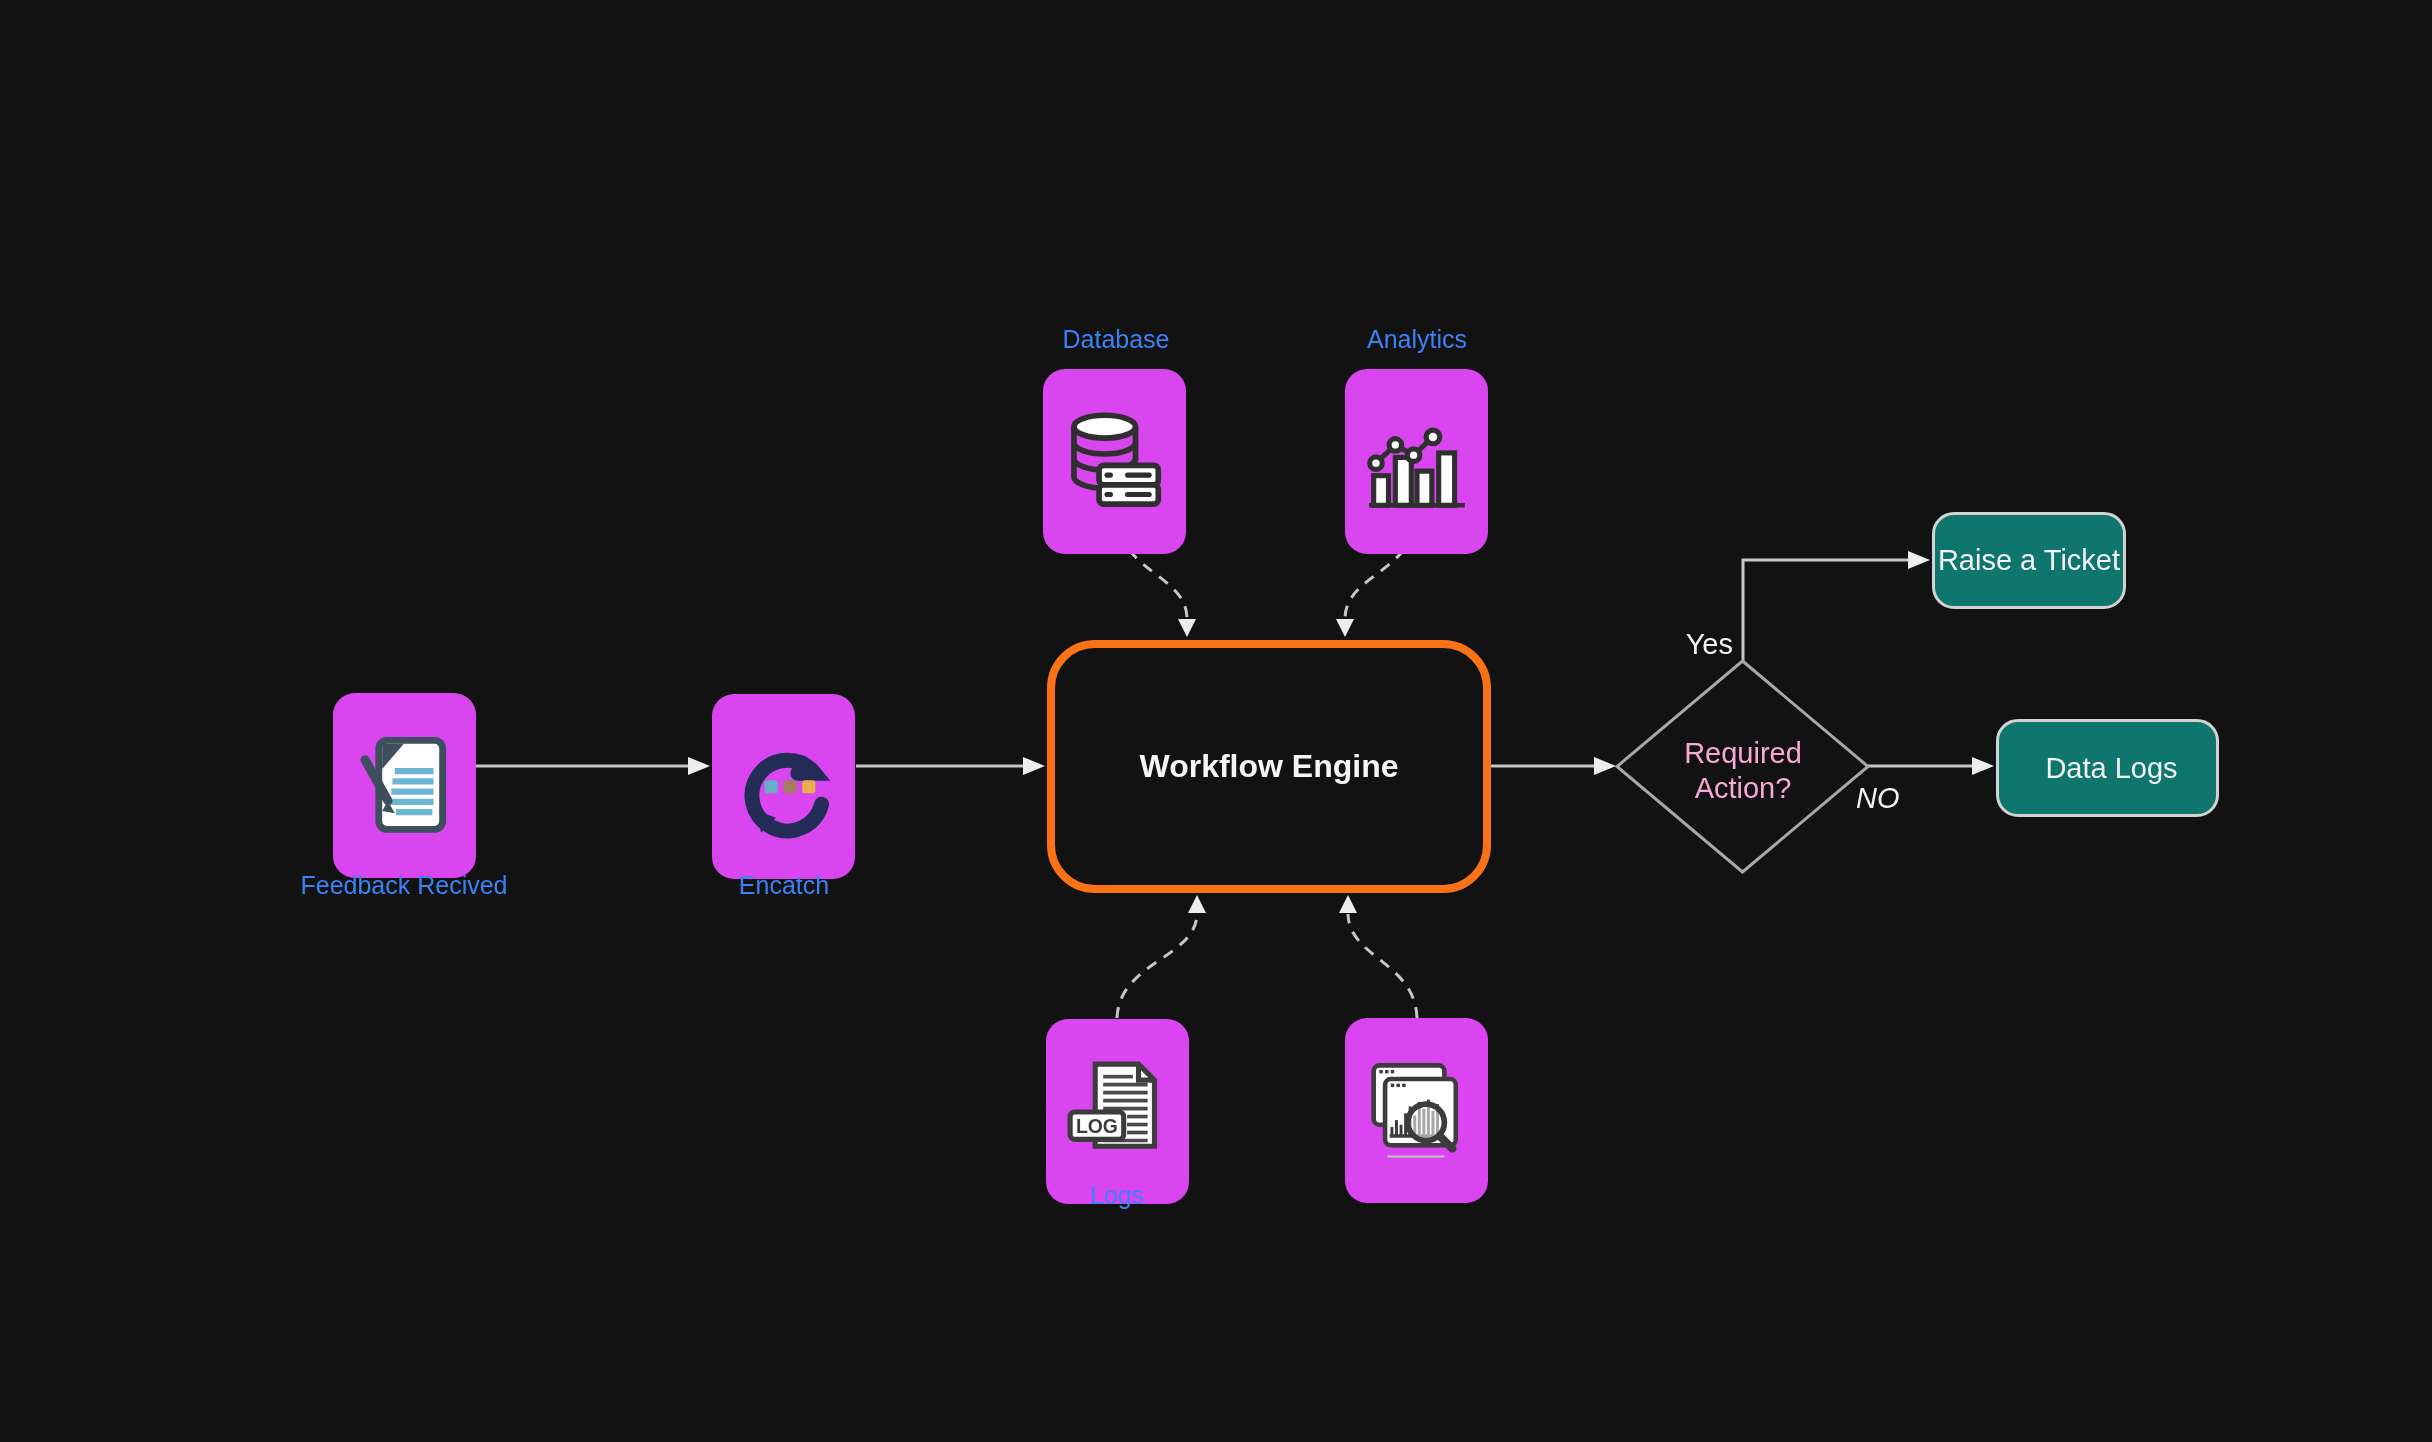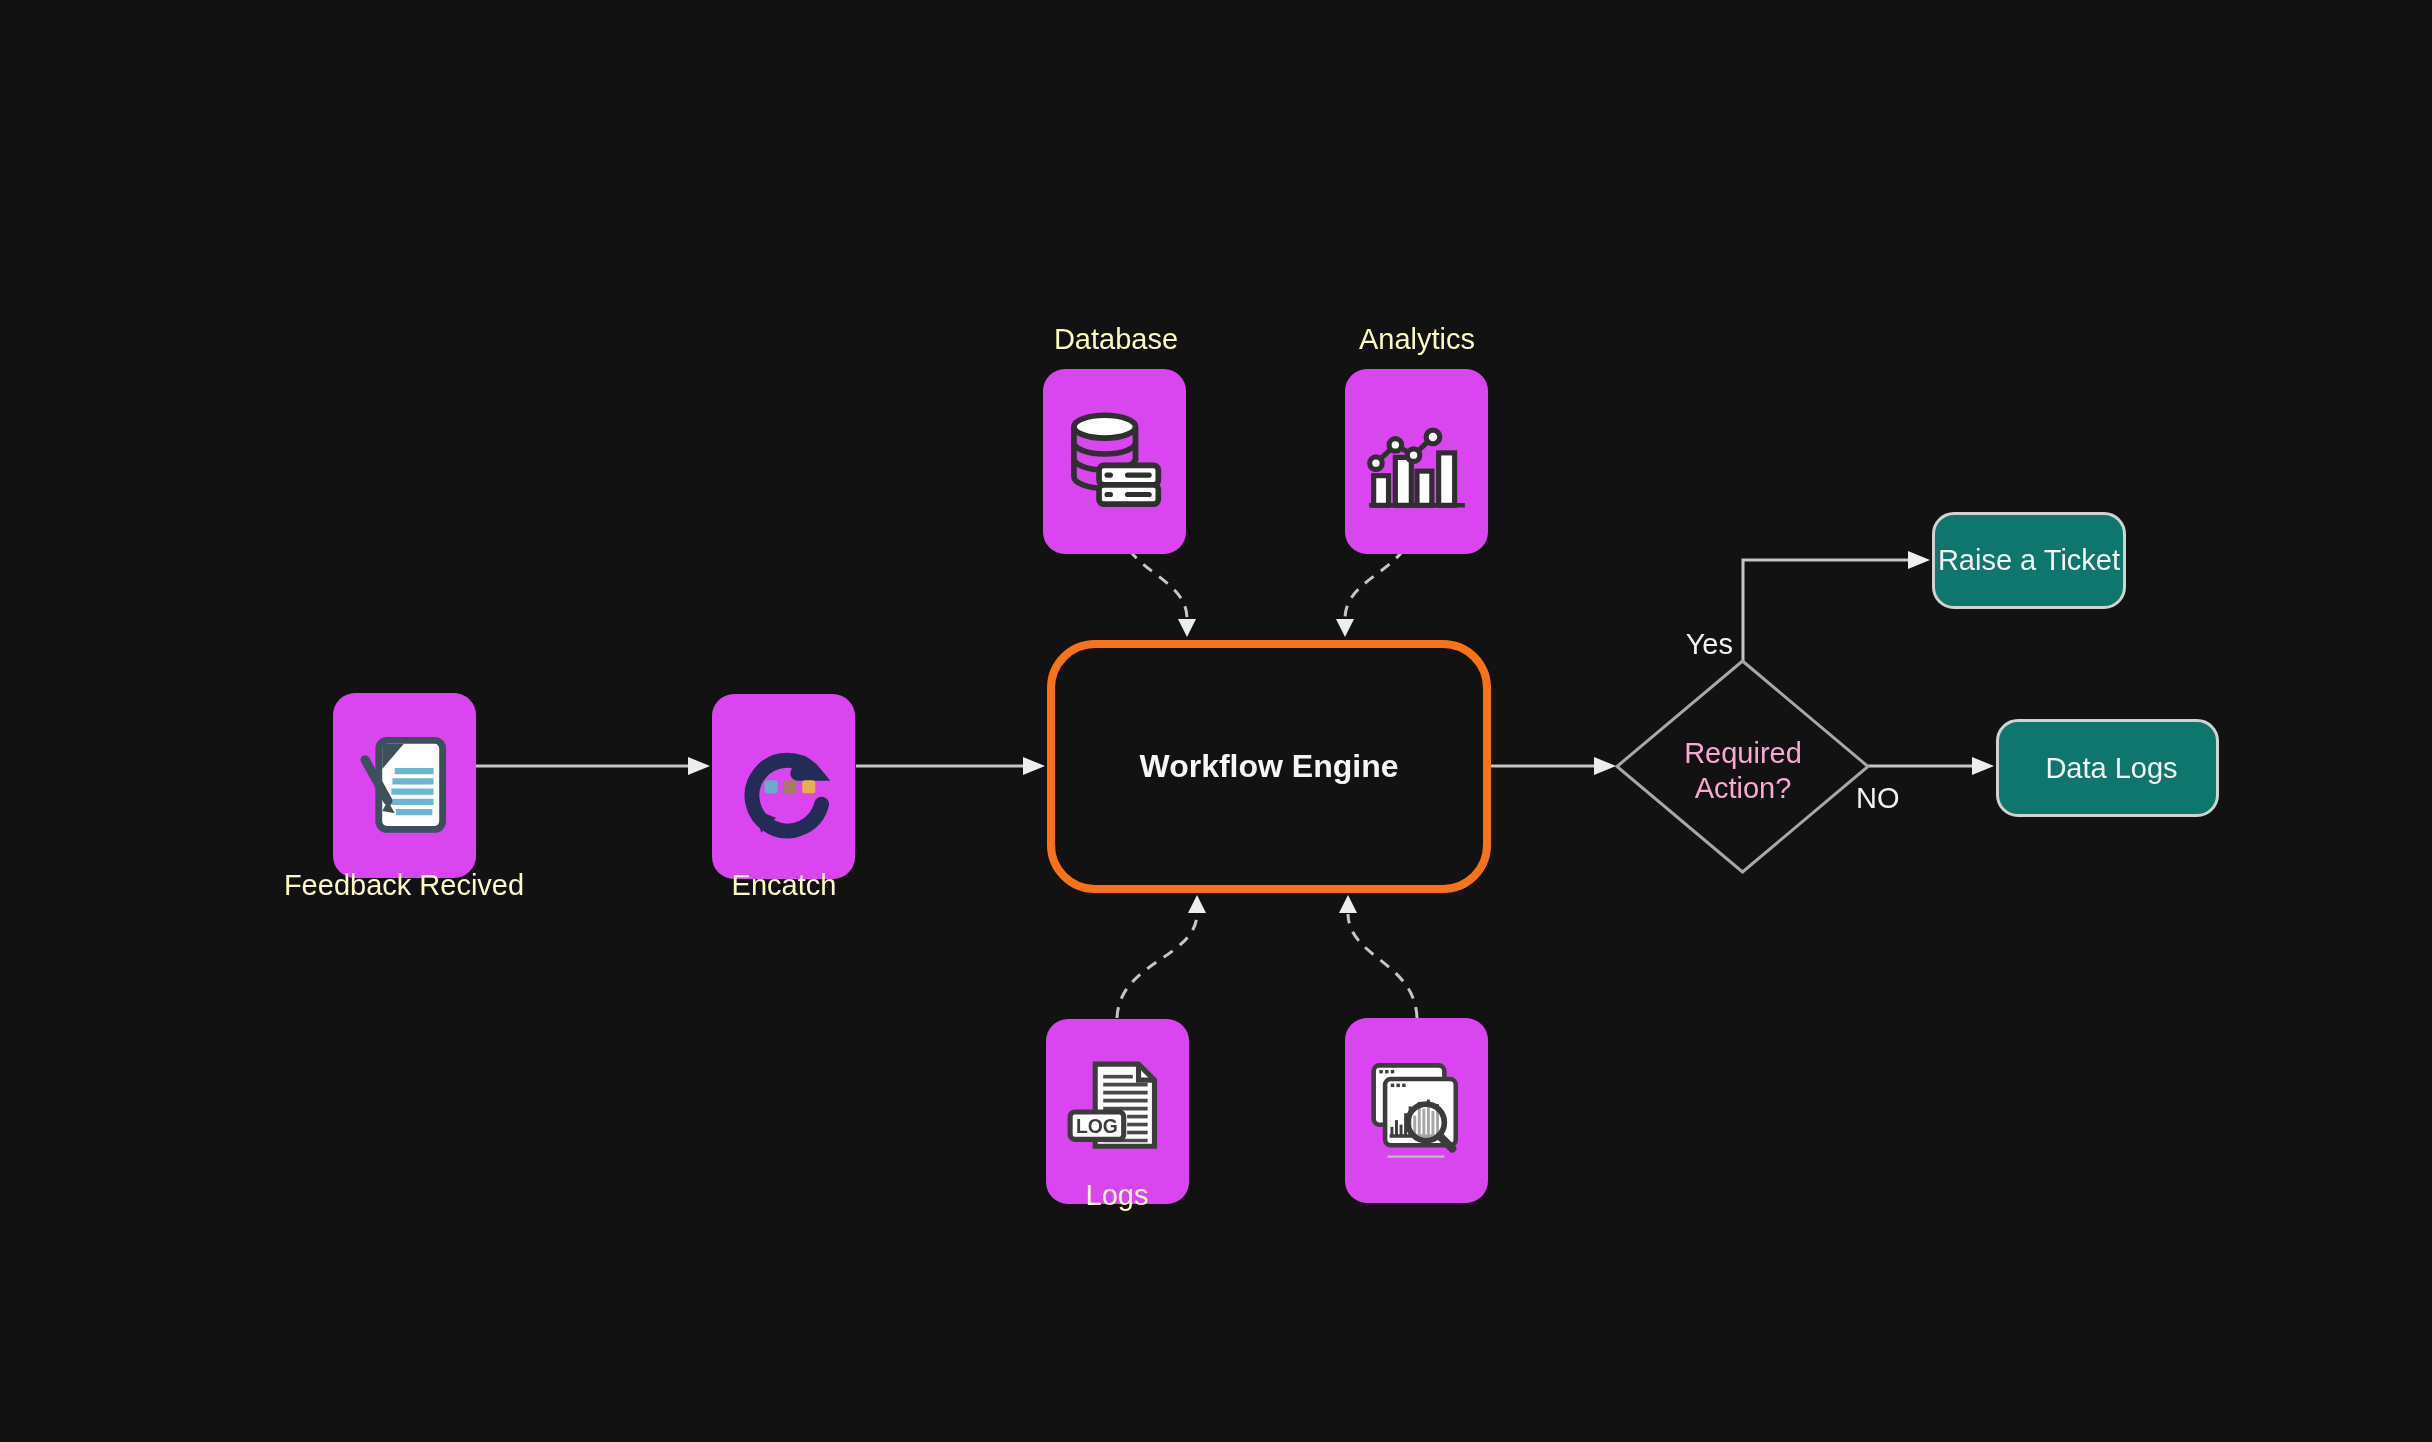--- a/index.html
+++ b/index.html
@@ -22,23 +22,23 @@
     border-radius: 22px;
     display: flex; align-items: center; justify-content: center;
   }
   .icon-card svg { width: 114px; height: 114px; }
 
   .node-label {
     position: absolute;
     width: 340px;
     transform: translateX(-50%);
     text-align: center;
-    font-size: 29px;
+    font-size: 25px;
     line-height: 38px;
-    color: #fef9c3;
+    color: #3b82f6;
     white-space: pre-line;
   }
 
   .engine-box {
     position: absolute;
     left: 1047px; top: 640px;
     width: 444px; height: 253px;
     box-sizing: border-box;
     border: 8px solid #f97316;
     border-radius: 48px;
@@ -64,21 +64,21 @@
     position: absolute;
     left: 1640px; top: 736px;
     width: 206px;
     text-align: center;
     font-size: 29px;
     line-height: 35px;
     color: #f9a8d4;
   }
   .edge-label { position: absolute; font-size: 29px; color: #f3f3f3; }
   #yes-label { left: 1633px; top: 628px; width: 100px; text-align: right; }
-  #no-label  { left: 1856px; top: 782px; }
+  #no-label  { left: 1856px; top: 782px; font-style: italic; }
 </style>
 </head>
 <body>
 
 <div id="canvas">
 
   <svg class="overlay" width="2432" height="1442" viewBox="0 0 2432 1442">
     <g stroke="#c6c6c6" stroke-width="3" fill="none">
 
       <line x1="476" y1="766" x2="692" y2="766"></line>

